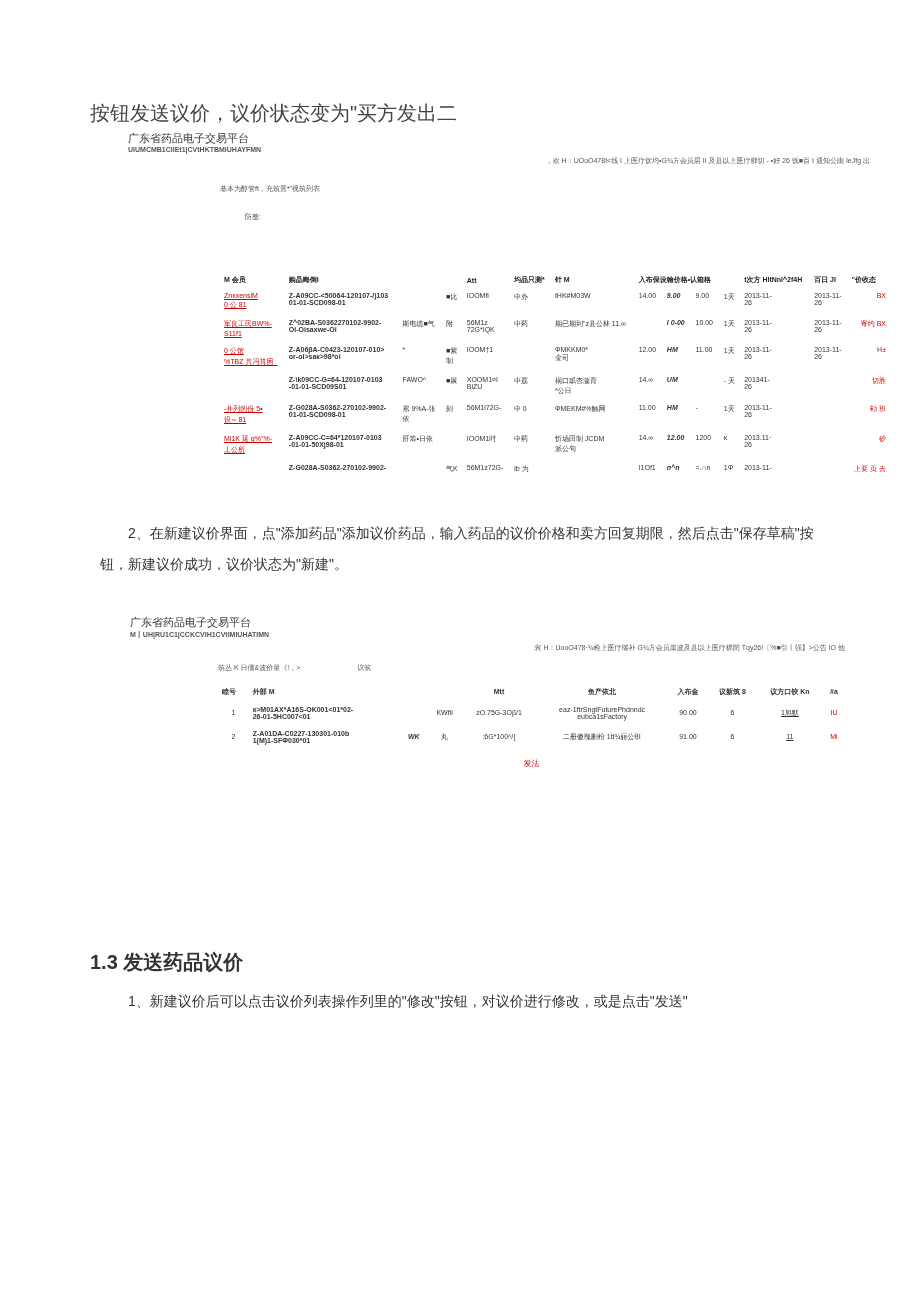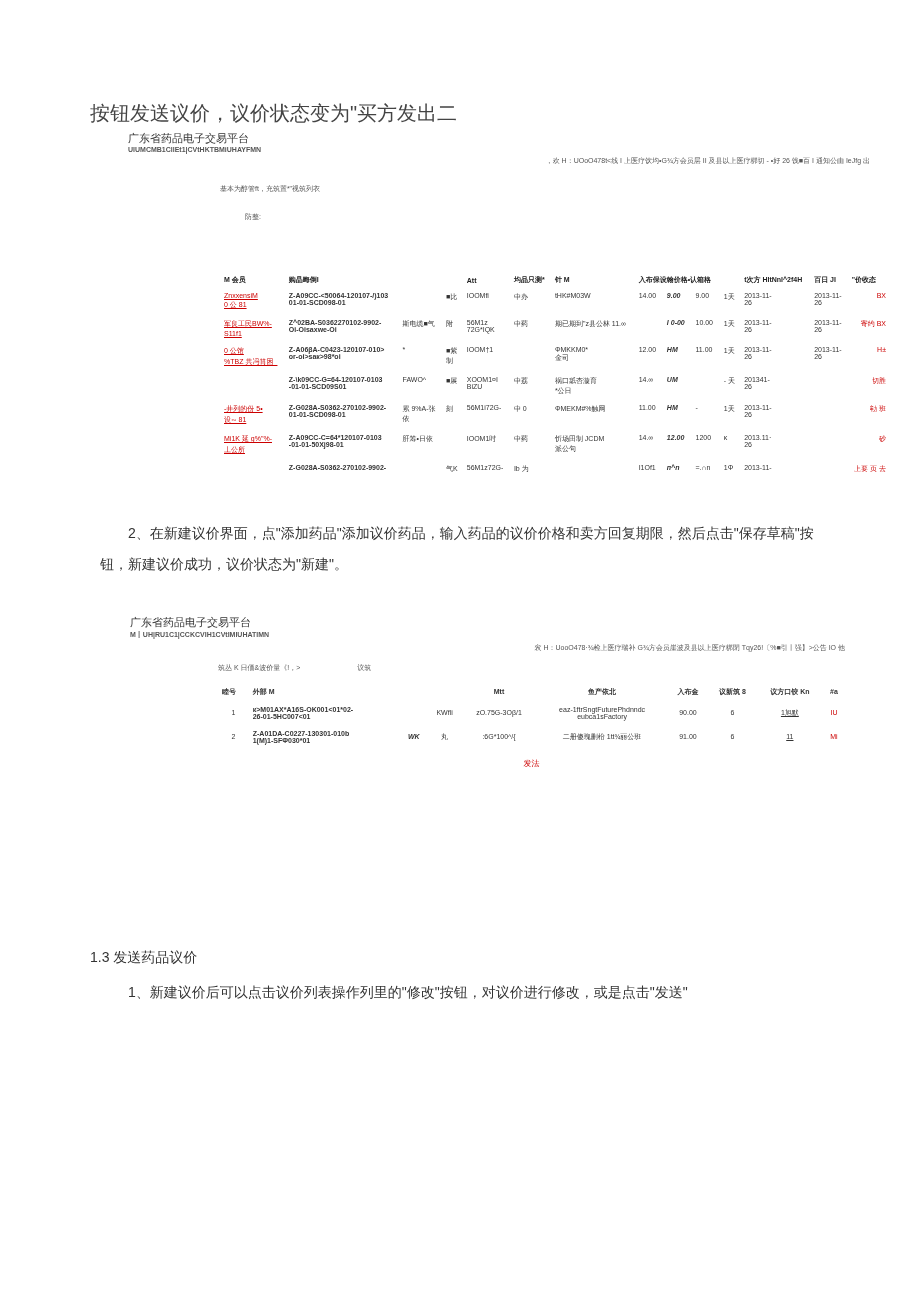--- a/index.html
+++ b/index.html
@@ -137,23 +137,24 @@
     .link-red { color: #c00; }
     .link-underline { text-decoration: underline; }
     .small-link {
       color: #c00;
       font-size: 8px;
       text-align: center;
     }
 
     
     .section-13 {
-      font-size: 14px;
+      font-size: 20px;
       color: #333;
       margin: 180px 100px 0 90px;
+      font-weight: bold;
     }
     .step-text-13 {
       font-size: 14px;
       color: #333;
       margin: 10px 100px 0 100px;
       line-height: 2.2;
       text-indent: 2em;
     }
   </style>
 </head>

